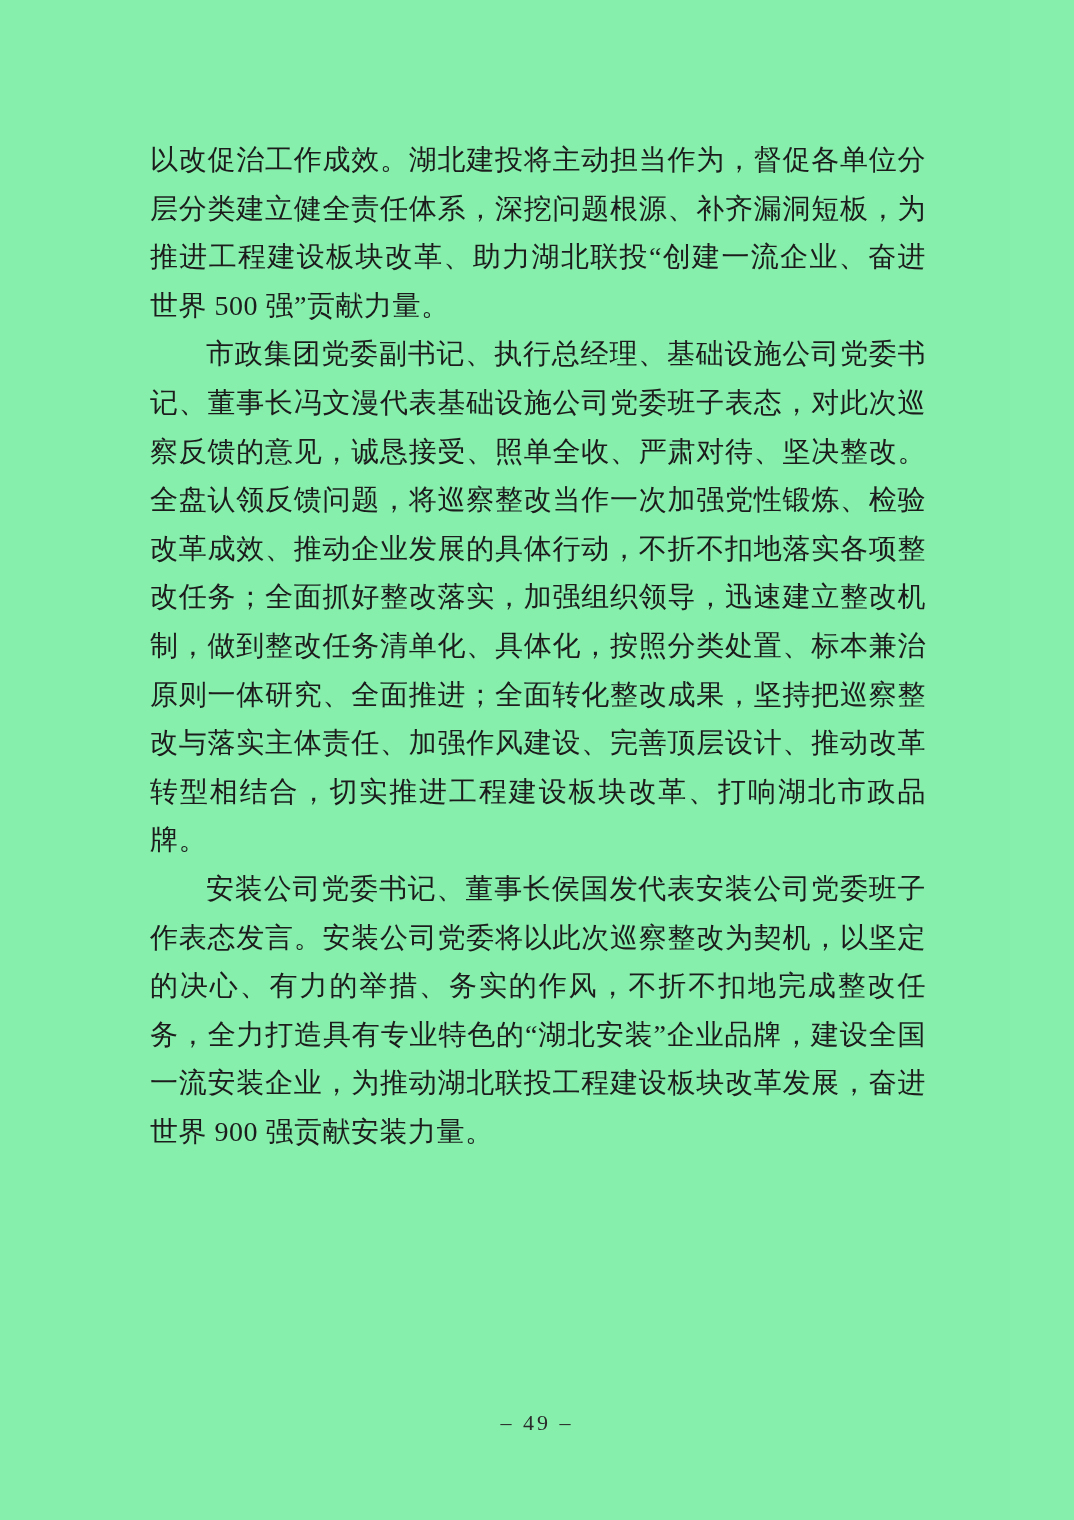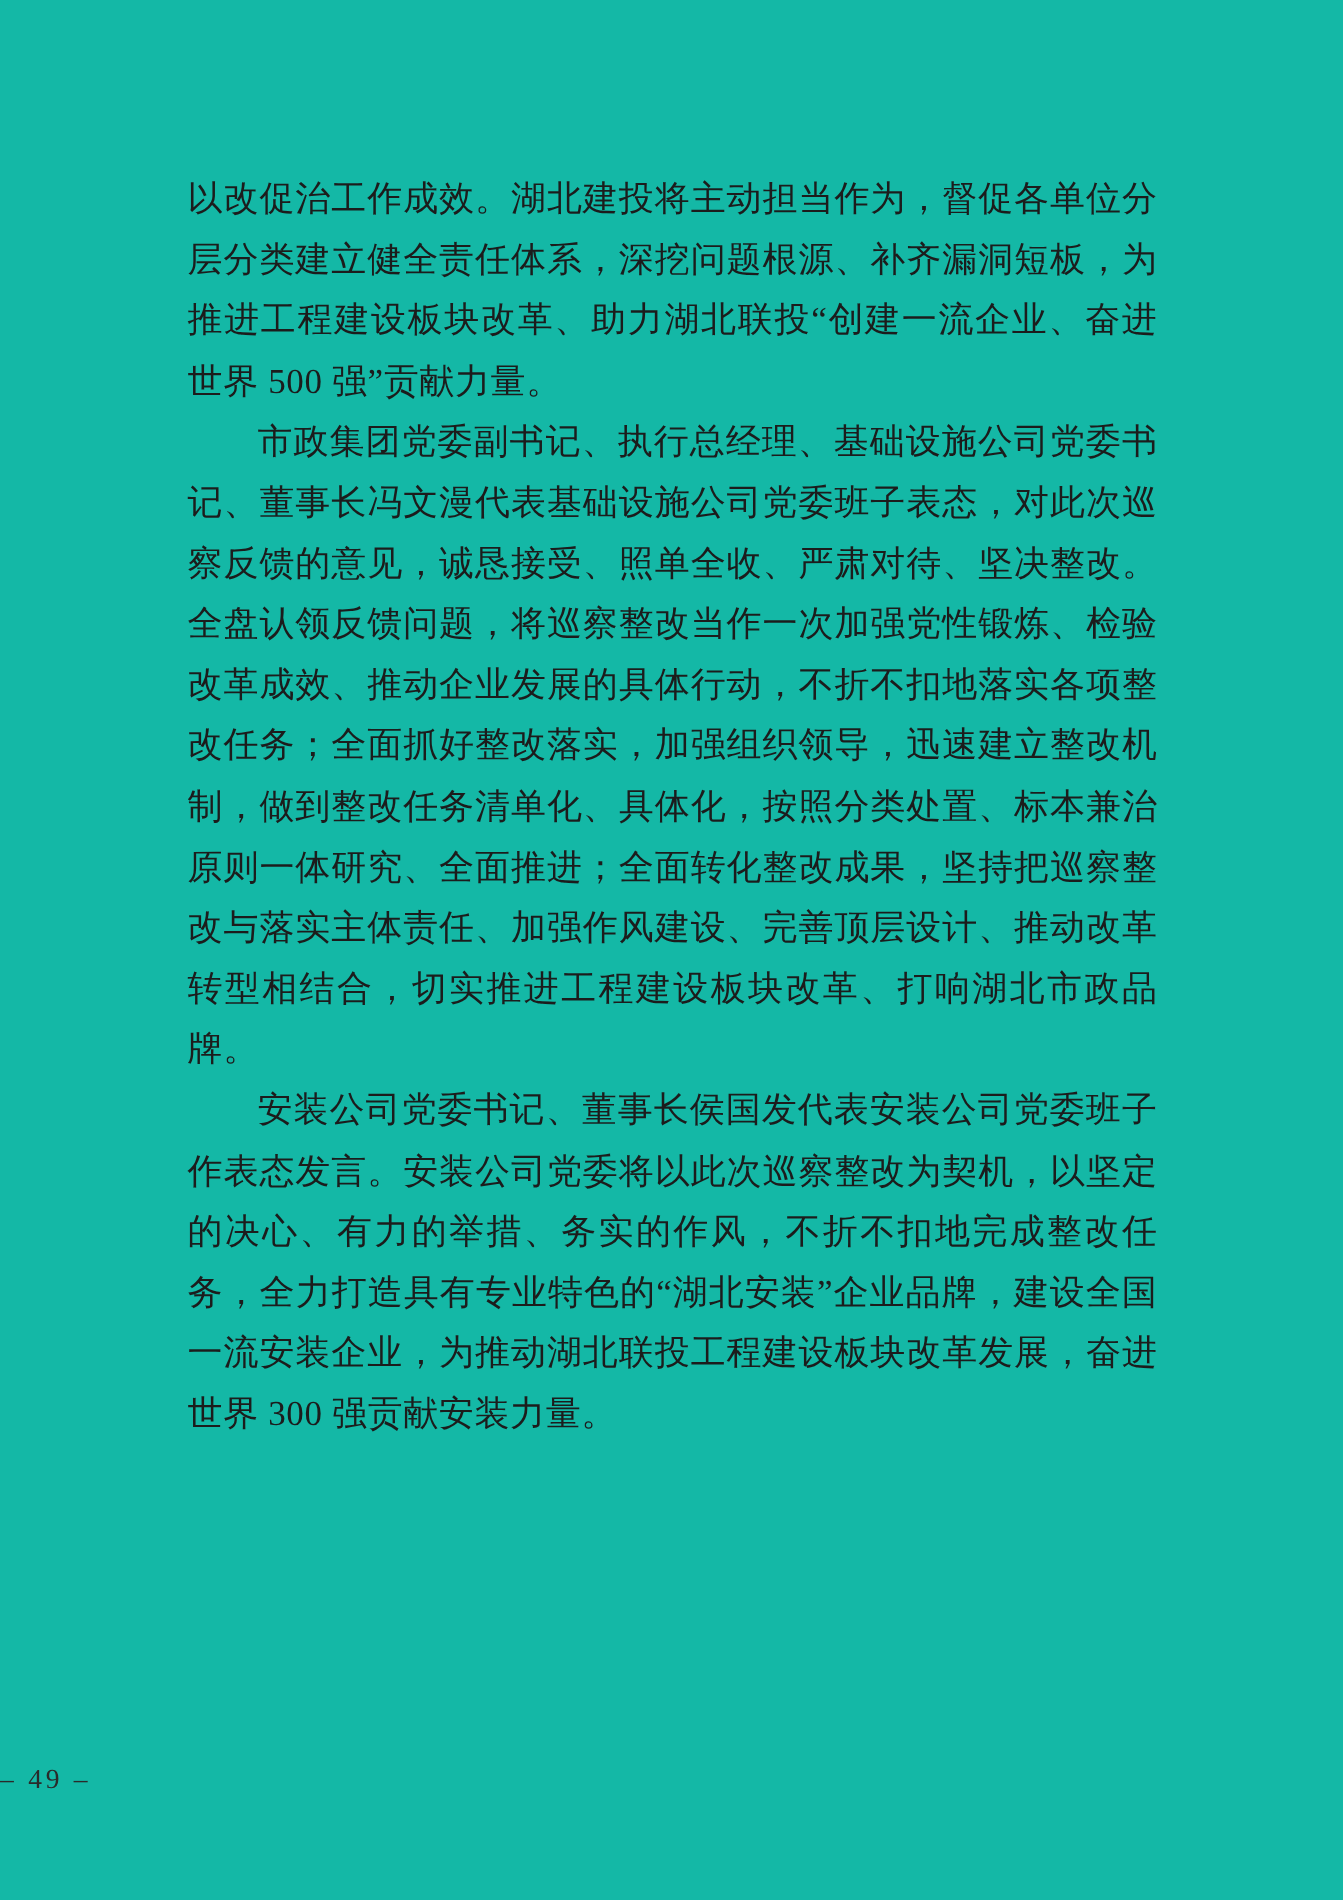--- a/index.html
+++ b/index.html
@@ -4,21 +4,21 @@
 <style>
   html, body {
     margin: 0;
     padding: 0;
     background: #ffffff;
   }
   .page {
     position: relative;
     width: 1074px;
     height: 1520px;
-    background: #14b8a6;
+    background: #86efac;
     overflow: hidden;
     font-family: "Liberation Serif", "DejaVu Serif", serif;
     color: #1c1c1c;
   }
   .content {
     position: absolute;
     left: 150px;
     top: 136px;
     width: 776px;
   }
@@ -34,31 +34,31 @@
     word-break: break-all;
   }
   .content p.indent {
     text-indent: 2em;
   }
   .footer {
     position: absolute;
     left: 0;
     top: 1410px;
     width: 100%;
-    text-align: left;
+    text-align: center;
     font-size: 22px;
     letter-spacing: 3px;
     color: #2a2a2a;
   }
 </style>
 </head>
 <body>
 
 <div class="page">
   <div class="content">
     <p>以改促治工作成效。湖北建投将主动担当作为，督促各单位分层分类建立健全责任体系，深挖问题根源、补齐漏洞短板，为推进工程建设板块改革、助力湖北联投“创建一流企业、奋进世界 500 强”贡献力量。</p>
     <p class="indent">市政集团党委副书记、执行总经理、基础设施公司党委书记、董事长冯文漫代表基础设施公司党委班子表态，对此次巡察反馈的意见，诚恳接受、照单全收、严肃对待、坚决整改。全盘认领反馈问题，将巡察整改当作一次加强党性锻炼、检验改革成效、推动企业发展的具体行动，不折不扣地落实各项整改任务；全面抓好整改落实，加强组织领导，迅速建立整改机制，做到整改任务清单化、具体化，按照分类处置、标本兼治原则一体研究、全面推进；全面转化整改成果，坚持把巡察整改与落实主体责任、加强作风建设、完善顶层设计、推动改革转型相结合，切实推进工程建设板块改革、打响湖北市政品牌。</p>
-    <p class="indent">安装公司党委书记、董事长侯国发代表安装公司党委班子作表态发言。安装公司党委将以此次巡察整改为契机，以坚定的决心、有力的举措、务实的作风，不折不扣地完成整改任务，全力打造具有专业特色的“湖北安装”企业品牌，建设全国一流安装企业，为推动湖北联投工程建设板块改革发展，奋进世界 300 强贡献安装力量。</p>
+    <p class="indent">安装公司党委书记、董事长侯国发代表安装公司党委班子作表态发言。安装公司党委将以此次巡察整改为契机，以坚定的决心、有力的举措、务实的作风，不折不扣地完成整改任务，全力打造具有专业特色的“湖北安装”企业品牌，建设全国一流安装企业，为推动湖北联投工程建设板块改革发展，奋进世界 900 强贡献安装力量。</p>
   </div>
   <div class="footer">
     <span>– 49 –</span>
   </div>
 </div>
 
 </body></html>

